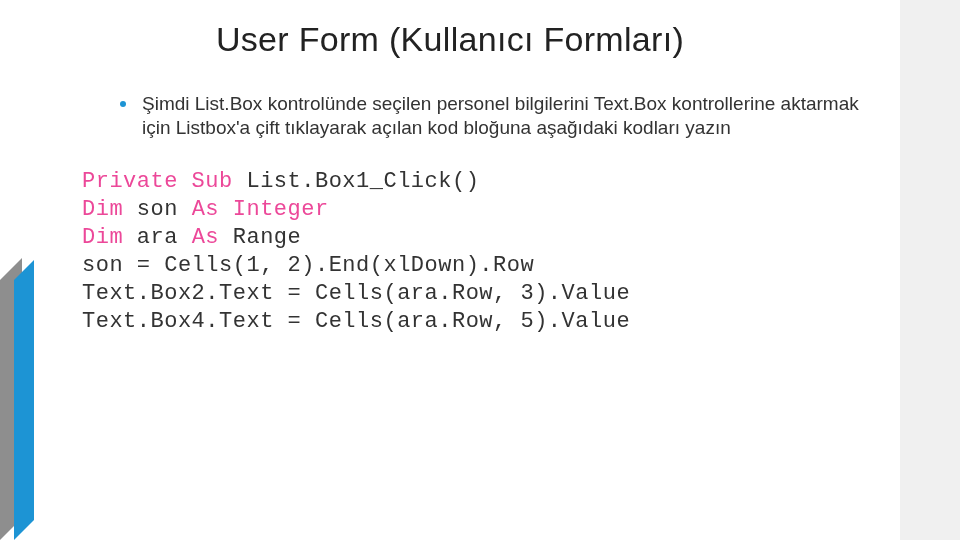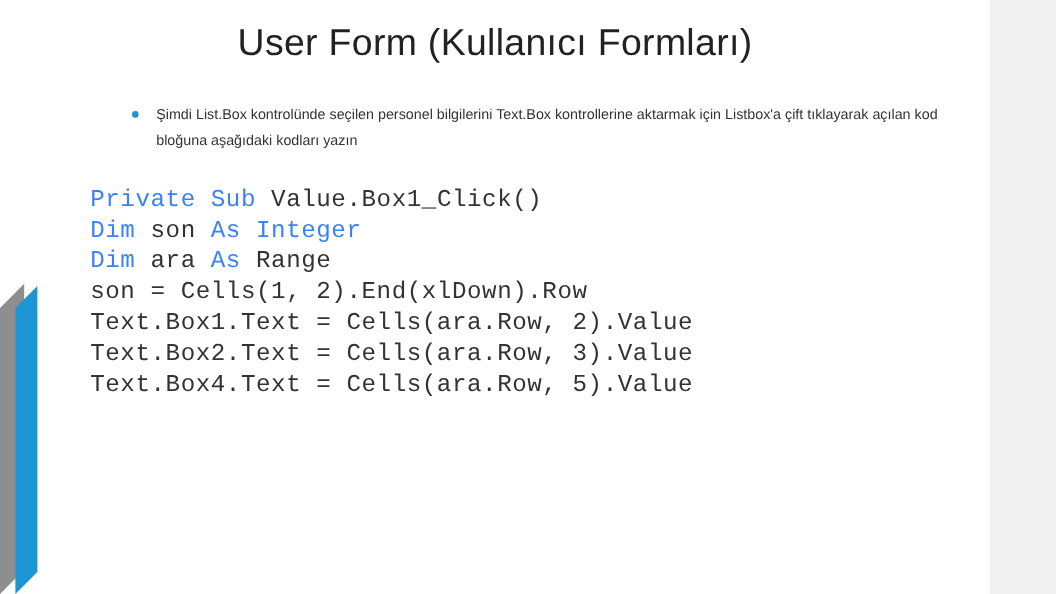--- a/index.html
+++ b/index.html
@@ -69,21 +69,21 @@
   }
   .bullet-dot {
     width: 6px;
     height: 6px;
     border-radius: 50%;
     background: #1d94d4;
     margin-top: 9px;
     flex: 0 0 auto;
   }
   .bullet-text {
-    font-size: 13px;
+    font-size: 19px;
     line-height: 24px;
     color: #333;
     flex: 1;
   }
   .codebox {
     position: absolute;
     top: 162px;
     left: 72px;
     right: 24px;
     background: #ffffff;
@@ -91,40 +91,39 @@
     box-sizing: border-box;
   }
   .code-line {
     font-family: "Courier New", Courier, monospace;
     font-size: 22px;
     line-height: 28px;
     letter-spacing: 0.5px;
     white-space: pre;
     color: #333;
   }
-  .kw { color: #3b82f6; }
+  .kw { color: #ec4899; }
 </style>
 </head>
 <body>
 
 <div class="slide">
 
   <div class="title">User Form (Kullanıcı Formları)</div>
 
   <div class="bullet-row">
     <div class="bullet-dot"></div>
     <div class="bullet-text">Şimdi List.Box kontrolünde seçilen personel bilgilerini Text.Box kontrollerine aktarmak için Listbox'a çift tıklayarak açılan kod bloğuna aşağıdaki kodları yazın</div>
   </div>
 
   <div class="codebox">
-    <div class="code-line"><span class="kw">Private Sub</span><span> Value.Box1_Click()</span></div>
+    <div class="code-line"><span class="kw">Private Sub</span><span> List.Box1_Click()</span></div>
     <div class="code-line"><span class="kw">Dim</span><span> son </span><span class="kw">As Integer</span></div>
     <div class="code-line"><span class="kw">Dim</span><span> ara </span><span class="kw">As</span><span> Range</span></div>
     <div class="code-line">son = Cells(1, 2).End(xlDown).Row</div>
-    <div class="code-line">Text.Box1.Text = Cells(ara.Row, 2).Value</div>
     <div class="code-line">Text.Box2.Text = Cells(ara.Row, 3).Value</div>
     <div class="code-line">Text.Box4.Text = Cells(ara.Row, 5).Value</div>
   </div>
 
   <div class="accent">
     <div class="grey"></div>
     <div class="blue"></div>
   </div>
 
 </div>

